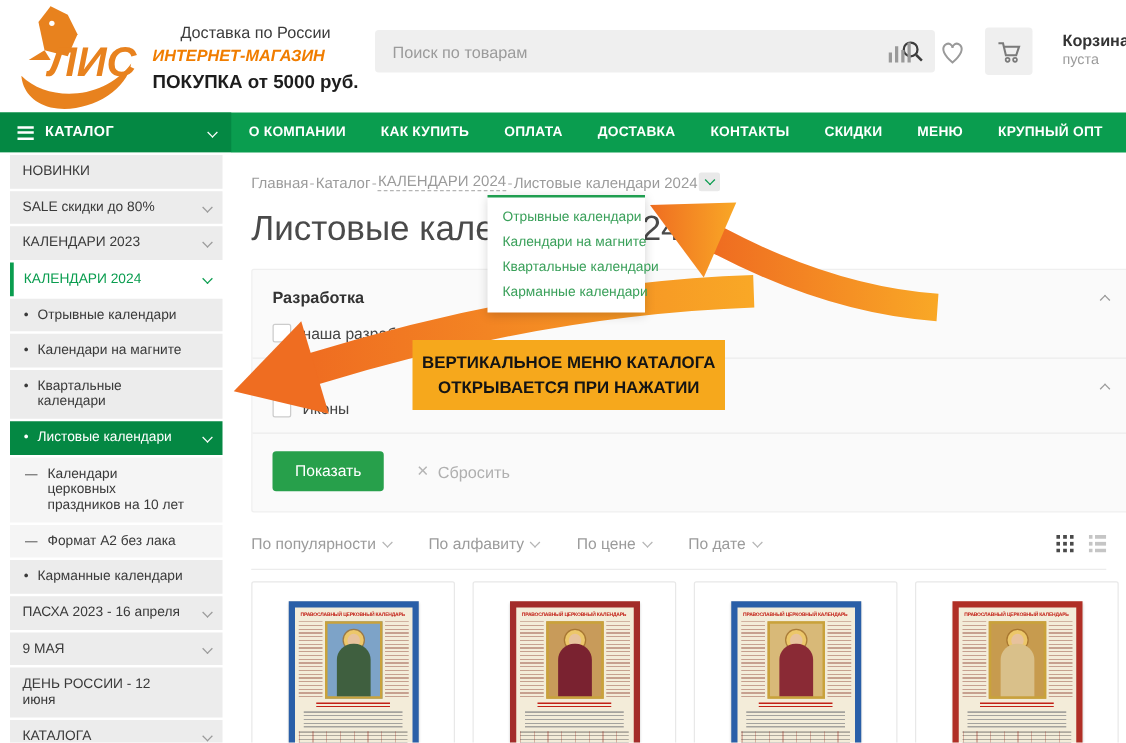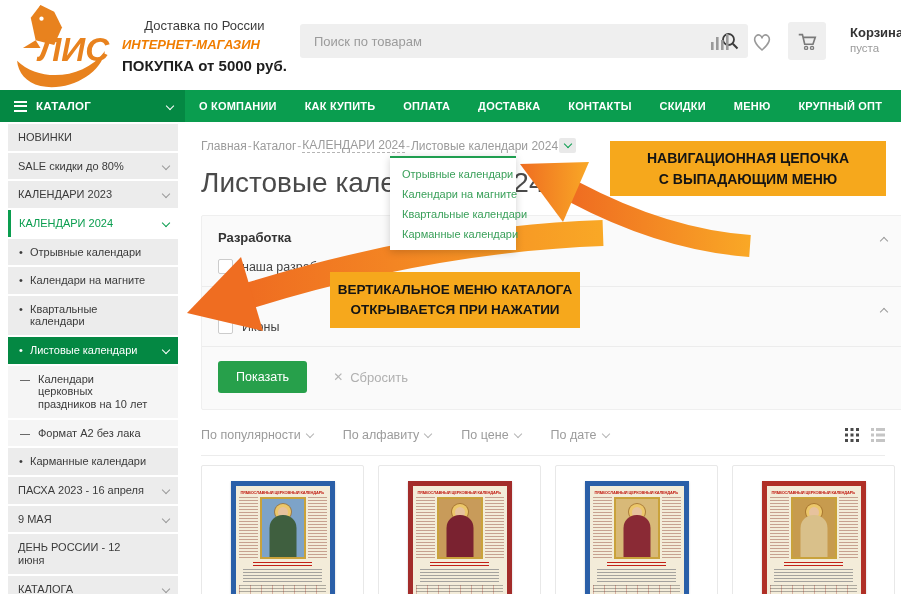--- a/index.html
+++ b/index.html
@@ -406,22 +406,18 @@
     <polygon points="4,100 58,44 80,118" fill="#ef6d21"></polygon>
   </svg>
 
   <div class="dropdown">
     <div class="dd-item">Отрывные календари</div>
     <div class="dd-item">Календари на магните</div>
     <div class="dd-item">Квартальные календари</div>
     <div class="dd-item">Карманные календари</div>
   </div>
 
-  <div class="callout callout1">
-    <div>НАВИГАЦИОННАЯ ЦЕПОЧКА</div>
-    <div>С ВЫПАДАЮЩИМ МЕНЮ</div>
-  </div>
   <div class="callout callout2">
     <div>ВЕРТИКАЛЬНОЕ МЕНЮ КАТАЛОГА</div>
     <div>ОТКРЫВАЕТСЯ ПРИ НАЖАТИИ</div>
   </div>
 
 </div>
 
 </body></html>

